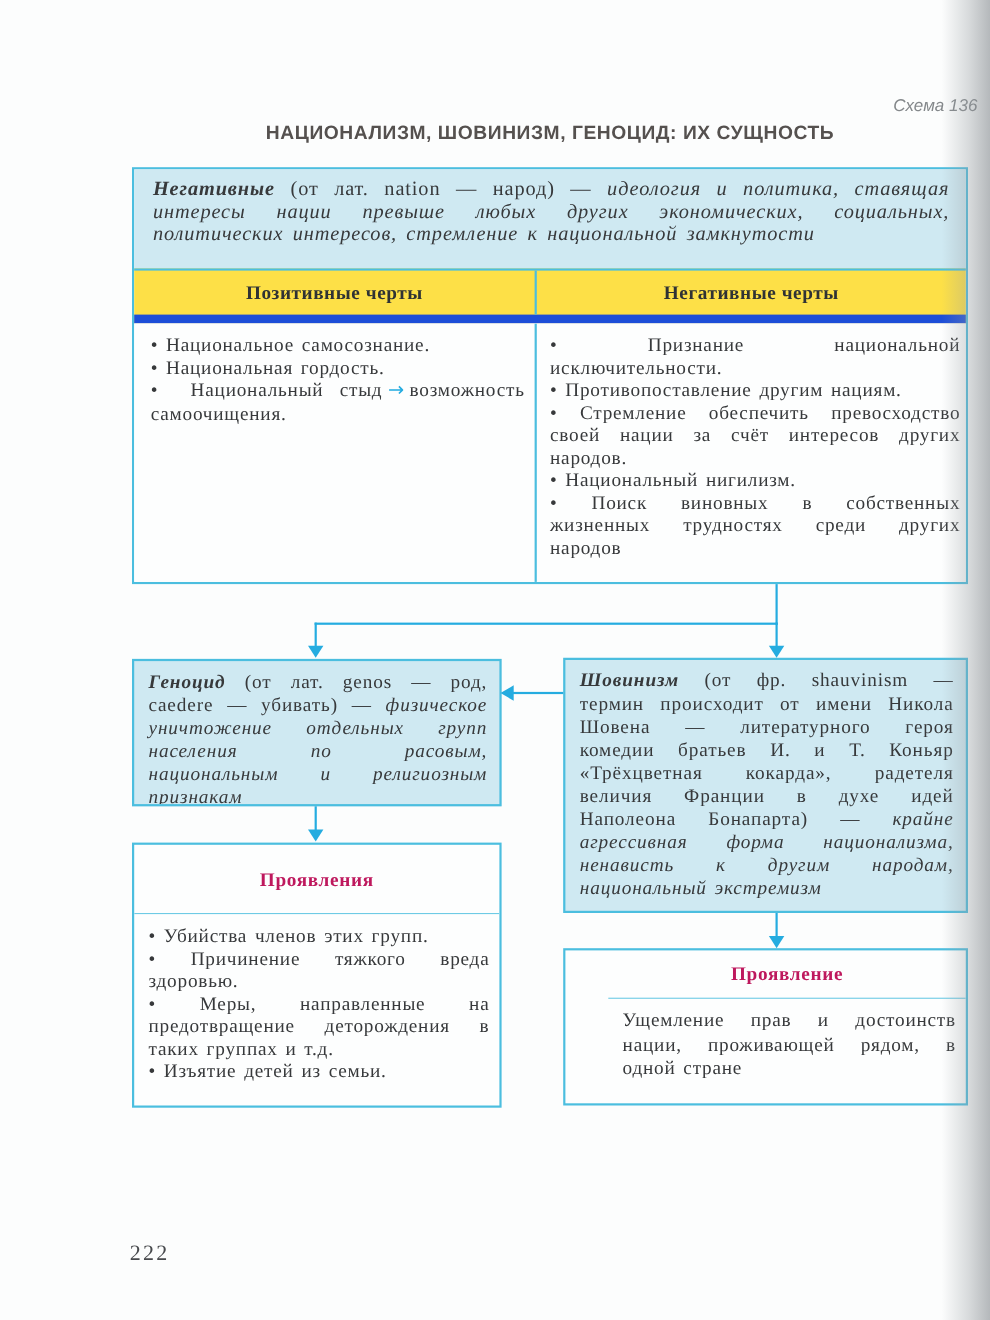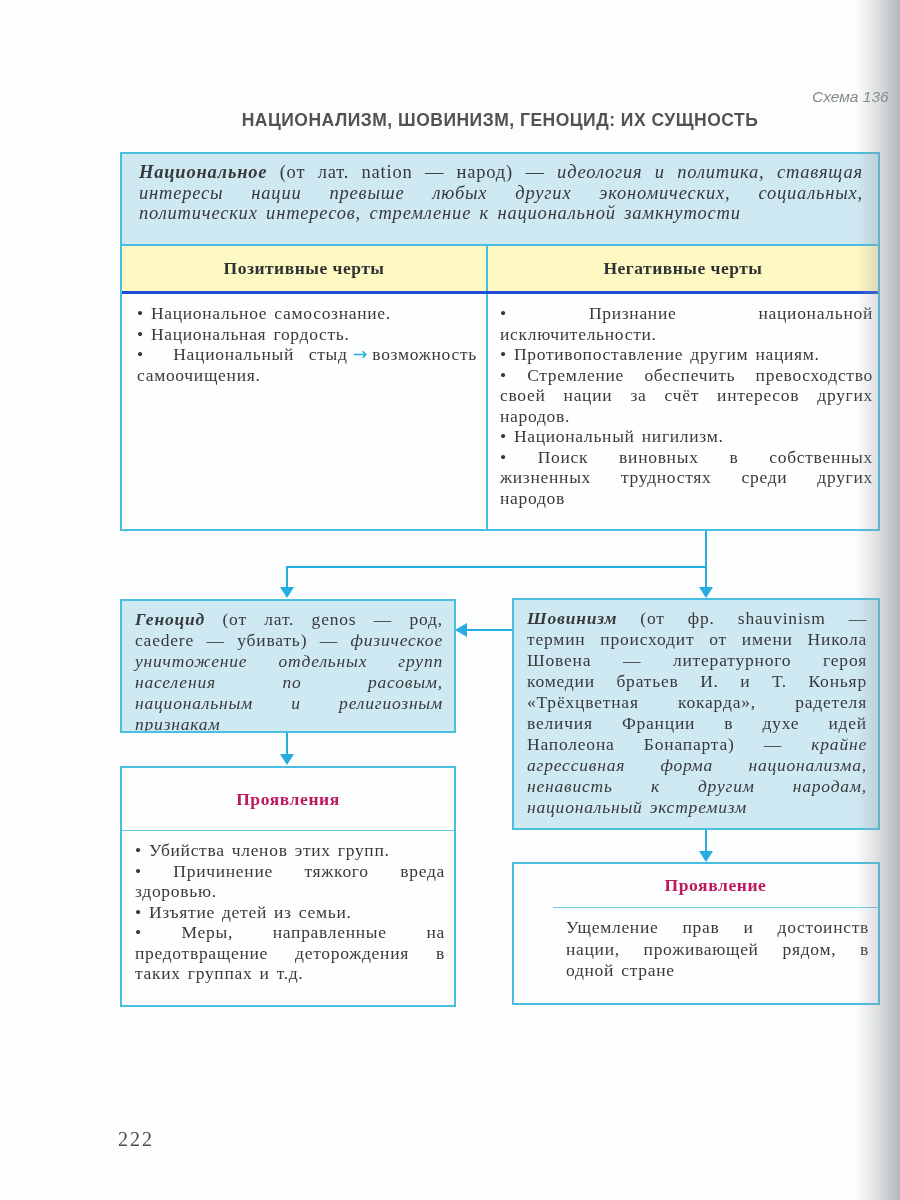--- a/index.html
+++ b/index.html
@@ -37,22 +37,22 @@
   .def-row {
     height:90px; box-sizing:border-box; background:#cfe9f2;
     padding:8px 15px 0 17px; font-size:18.5px; line-height:20.5px;
     letter-spacing:0.8px; word-spacing:3px; text-align:justify;
     font-style:italic; overflow:hidden;
   }
   .def-row .origin, .concept-box .origin { font-style:normal; }
   .term { font-weight:bold; font-style:italic; }
   .header-row {
     display:flex; height:50px; box-sizing:border-box;
-    border-top:2px solid #4bbedf; border-bottom:3px solid #1d4ed8;
-    background:#fef9c3;
+    border-top:2px solid #4bbedf; border-bottom:8px solid #1d4ed8;
+    background:#fde047;
   }
   .header-cell {
     display:flex; align-items:center; justify-content:center;
     font-weight:bold; font-size:17.5px; letter-spacing:0.5px; color:#2f3234;
   }
   .header-cell.left { width:366px; border-right:2px solid #4bbedf; box-sizing:border-box; }
   .header-cell.right { flex:1; }
   .body-row { display:flex; flex:1; background:#fdfefe; overflow:hidden;justify-content:center; }
   .body-cell { box-sizing:border-box; overflow:hidden; }
   .body-cell.left { width:366px; border-right:2px solid #4bbedf; padding:9px 9px 0 15px; }
@@ -100,21 +100,21 @@
 </head>
 <body>
 
 <div id="canvas">
 
   <div class="schema-label">Схема 136</div>
   <div class="page-title">НАЦИОНАЛИЗМ, ШОВИНИЗМ, ГЕНОЦИД: ИХ СУЩНОСТЬ</div>
 
   <div class="main-table">
     <div class="def-row">
-      <span class="term">Национальное</span>
+      <span class="term">Негативные</span>
       <span class="origin">(от лат. nation — народ) —</span>
       <span class="def-italic">идеология и политика, ставящая интересы нации превыше любых других экономических, социальных, политических интересов, стремление к национальной замкнутости</span>
     </div>
     <div class="header-row">
       <div class="header-cell left">Позитивные черты</div>
       <div class="header-cell right">Негативные черты</div>
     </div>
     <div class="body-row">
       <div class="body-cell left">
         <div class="bullet-item">Национальное самосознание.</div>
@@ -156,22 +156,22 @@
   <div class="tri tri-left" style="left:455px; top:623px;"></div>
 
   <div class="line" style="left:286px; top:733px; width:2px; height:22px;"></div>
   <div class="tri tri-down" style="left:280px; top:754px;"></div>
 
   <div class="manif-box" id="genocide-manif">
     <div class="manif-header">Проявления</div>
     <div class="manif-body">
       <div class="bullet-item">Убийства членов этих групп.</div>
       <div class="bullet-item">Причинение тяжкого вреда здоровью.</div>
+      <div class="bullet-item">Меры, направленные на предотвращение деторождения в таких группах и т.д.</div>
       <div class="bullet-item">Изъятие детей из семьи.</div>
-      <div class="bullet-item">Меры, направленные на предотвращение деторождения в таких группах и т.д.</div>
     </div>
   </div>
 
   <div class="line" style="left:705px; top:830px; width:2px; height:22px;"></div>
   <div class="tri tri-down" style="left:699px; top:851px;"></div>
 
   <div class="manif-box" id="chauvinism-manif">
     <div class="manif-header">Проявление</div>
     <div class="manif-body">
       <div class="manif-text">Ущемление прав и достоинств нации, проживающей рядом, в одной стране</div>

